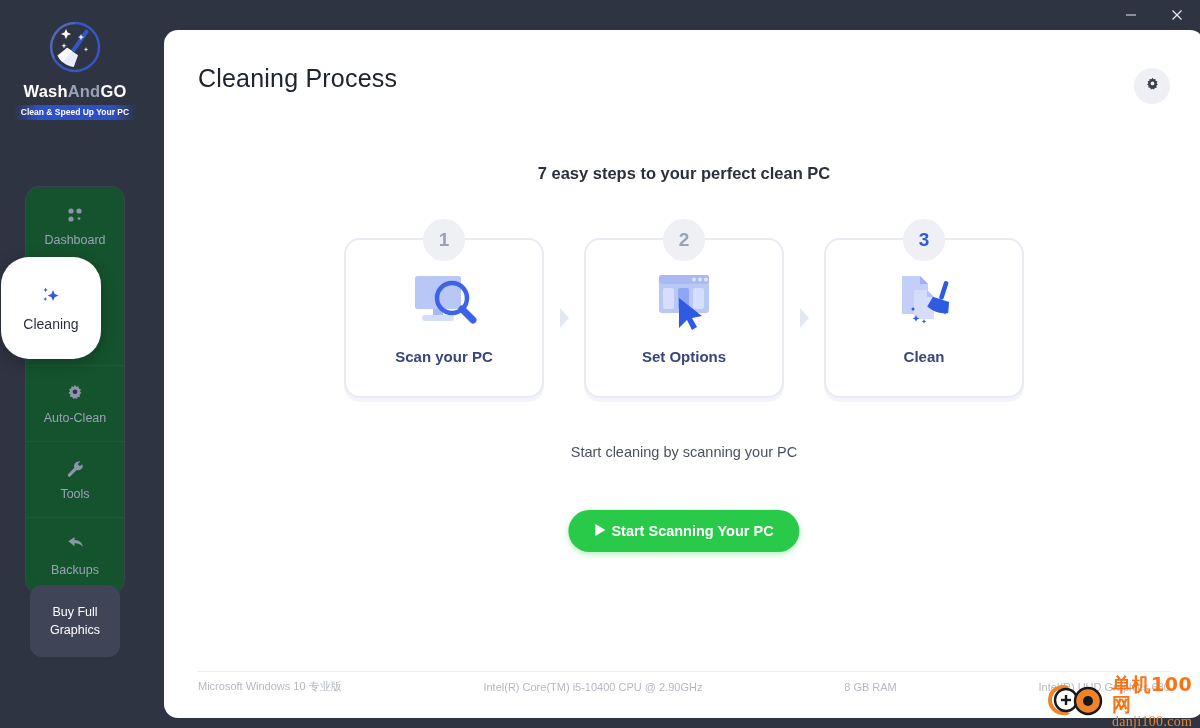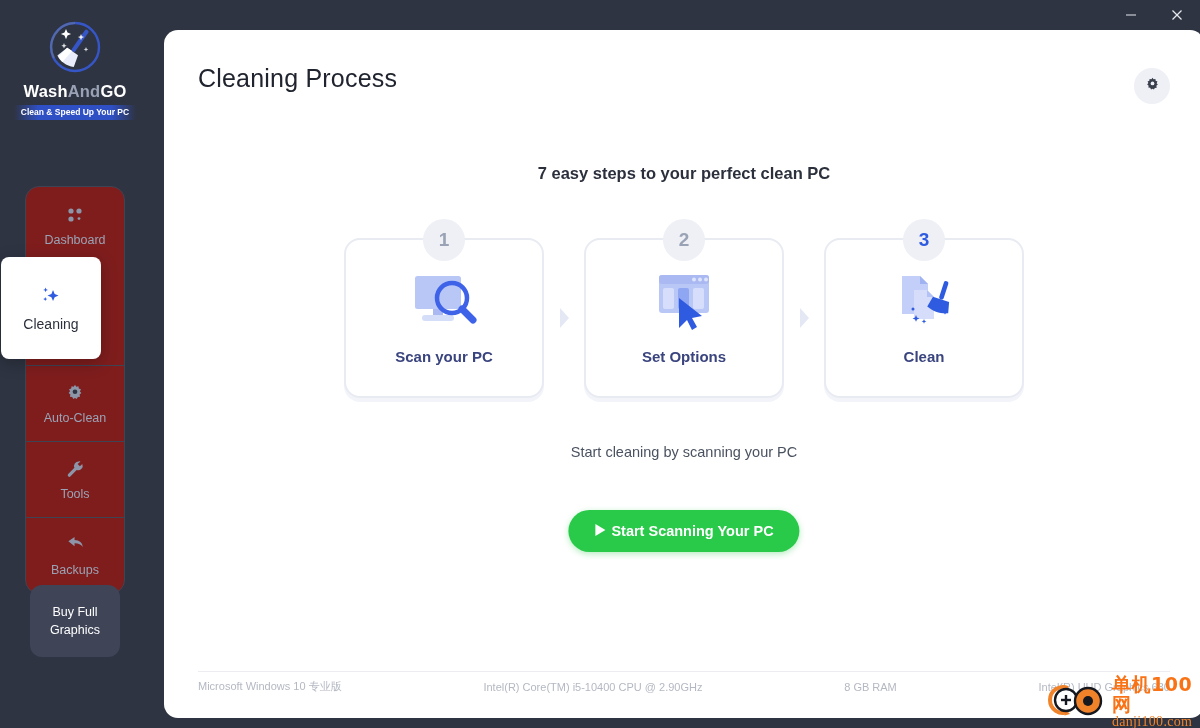--- a/index.html
+++ b/index.html
@@ -56,21 +56,21 @@
     font-size: 8.5px; font-weight: bold;
     padding: 2px 7px 3px; border-radius: 2px;
     white-space: nowrap;
   }
 
   .nav {
     position: absolute; top: 186px; left: 25px;
     width: 100px;
     border-radius: 14px;
     border: 1px solid #3d4454;
-    background: #7f1d1d;
+    background: #14532d;
   }
   .nav-item {
     position: relative;
     height: 76px;
     display: flex; flex-direction: column;
     align-items: center; justify-content: center;
     gap: 7px;
     color: #9aa3b5;
     font-size: 12.5px;
     cursor: pointer;
@@ -82,21 +82,21 @@
   .nav-item .nav-ico {
     width: 22px; height: 22px;
     display: flex; align-items: center; justify-content: center;
   }
   .nav-item.active {
     position: absolute;
     left: -25px; top: 70px;
     width: 100px; height: 102px;
     background: #ffffff;
     color: #2b303c;
-    border-radius: 8px;
+    border-radius: 28px;
     box-shadow: 0 4px 16px rgba(0,0,0,.25);
     z-index: 4;
     gap: 10px;
   }
   .nav-item.active::before { display: none; }
   .nav-item.active .nav-label { font-size: 14px; color: #2b303c; }
 
   .buy-btn {
     position: absolute; left: 30px; top: 585px;
     width: 90px; height: 72px;

